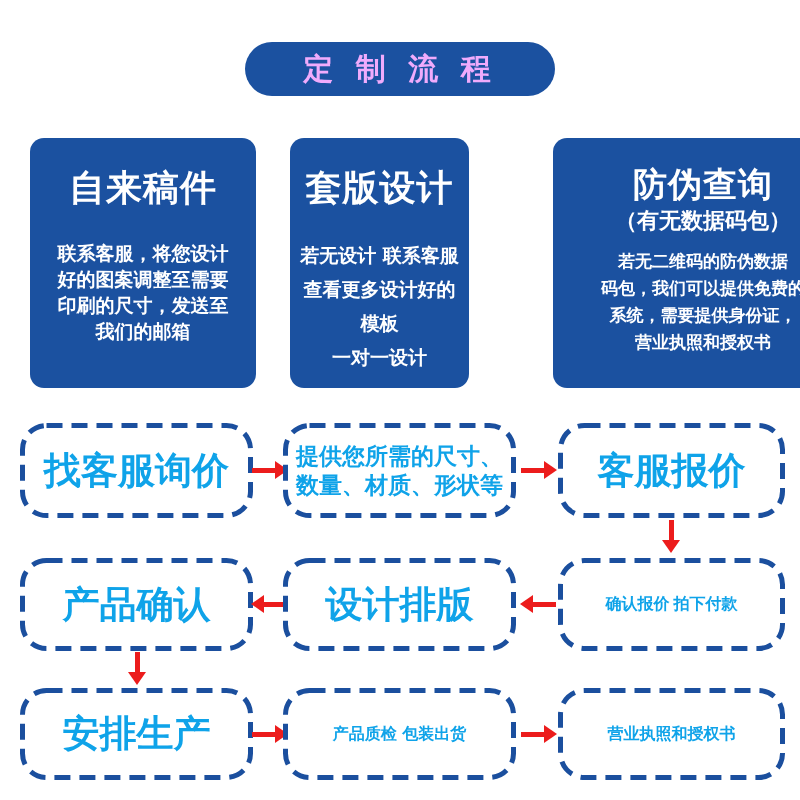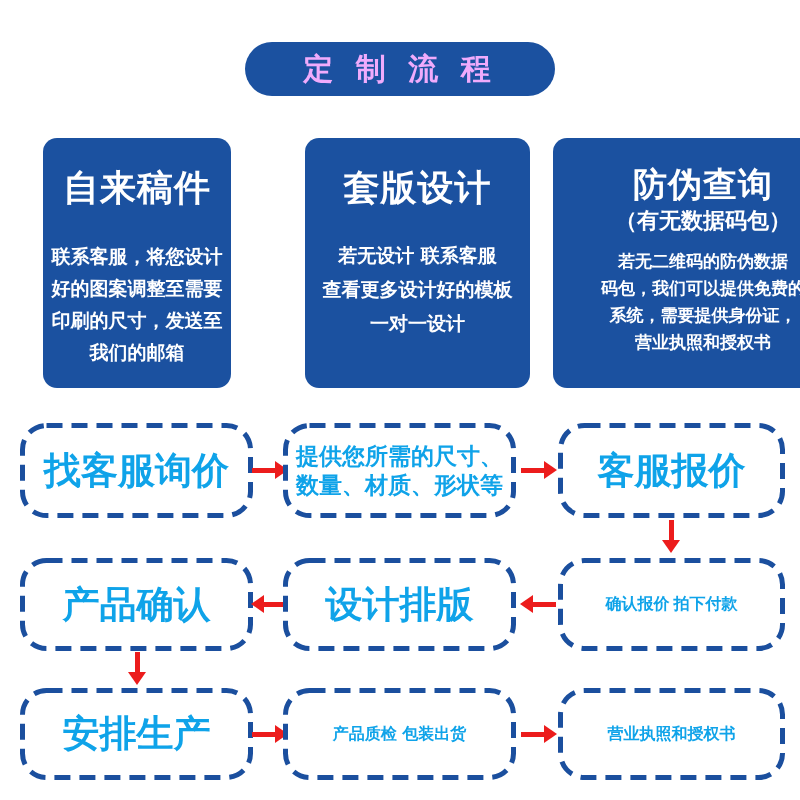--- a/index.html
+++ b/index.html
@@ -18,28 +18,28 @@
     position:absolute;left:245px;top:42px;width:310px;height:54px;
     background:var(--dark-blue);border-radius:27px;
     display:flex;align-items:center;justify-content:center;
   }
   .banner span{color:#f0abfc;font-size:30px;letter-spacing:6px;white-space:nowrap;}
   
   .card{
     position:absolute;top:138px;height:250px;background:var(--dark-blue);
     border-radius:14px;color:#fff;text-align:center;box-sizing:border-box;padding:0 6px;
   }
-  .card-1{left:43px;width:188px;}
-  .card-2{left:305px;width:225px;}
+  .card-1{left:30px;width:226px;}
+  .card-2{left:290px;width:179px;}
   .card-3{left:553px;width:264px;padding-left:42px;}
   .card-title{margin:0;margin-top:30px;font-size:36px;line-height:40px;letter-spacing:1px;}
   .card-3 .card-title{margin-top:26px;font-size:34px;}
   .card-subtitle{margin:0;margin-top:2px;font-size:22px;}
   .card-body{margin:0;white-space:pre-line;font-size:19px;}
-  .card-1 .card-body{margin-top:32px;line-height:32px;}
+  .card-1 .card-body{margin-top:32px;line-height:26px;}
   .card-2 .card-body{margin-top:30px;line-height:34px;}
   .card-3 .card-body{margin-top:12px;font-size:17px;line-height:27px;}
   
   .dash-box{
     position:absolute;box-sizing:border-box;border-radius:26px;
     display:flex;align-items:center;justify-content:center;text-align:center;
     color:var(--light-blue);
   }
   .dash-svg{position:absolute;top:0;left:0;pointer-events:none;}
   .r1{top:423px;height:95px;}

